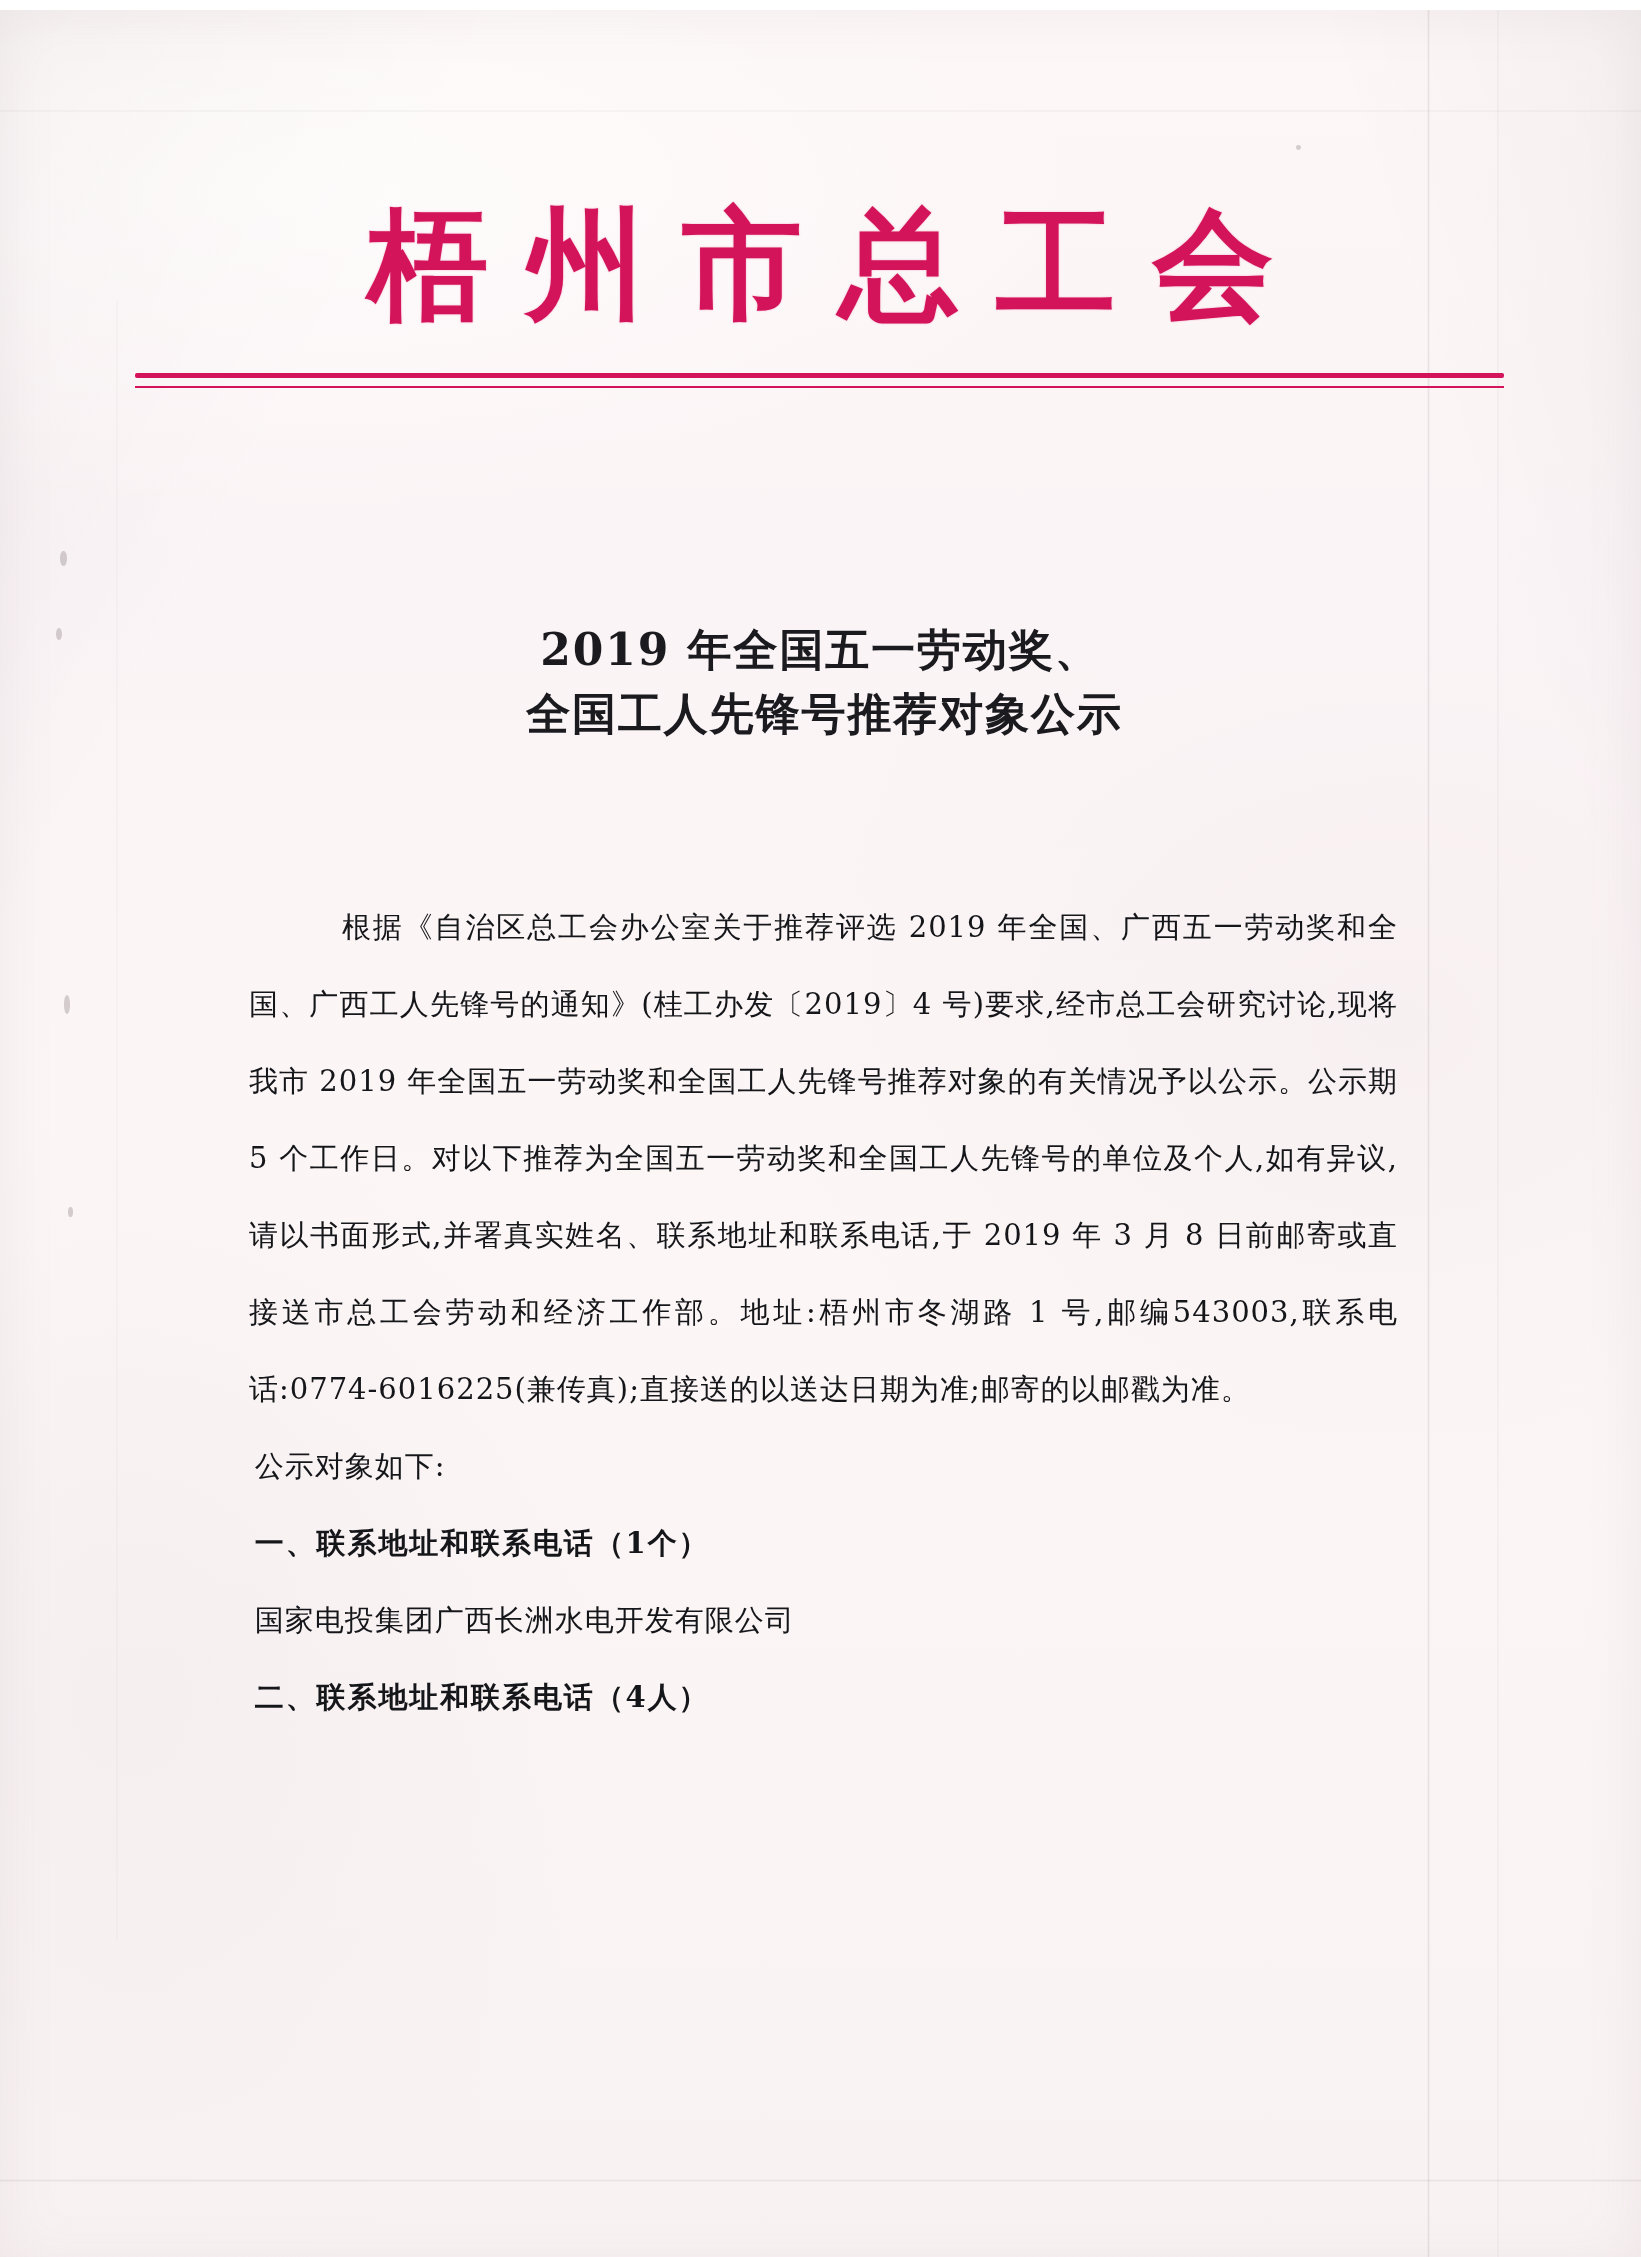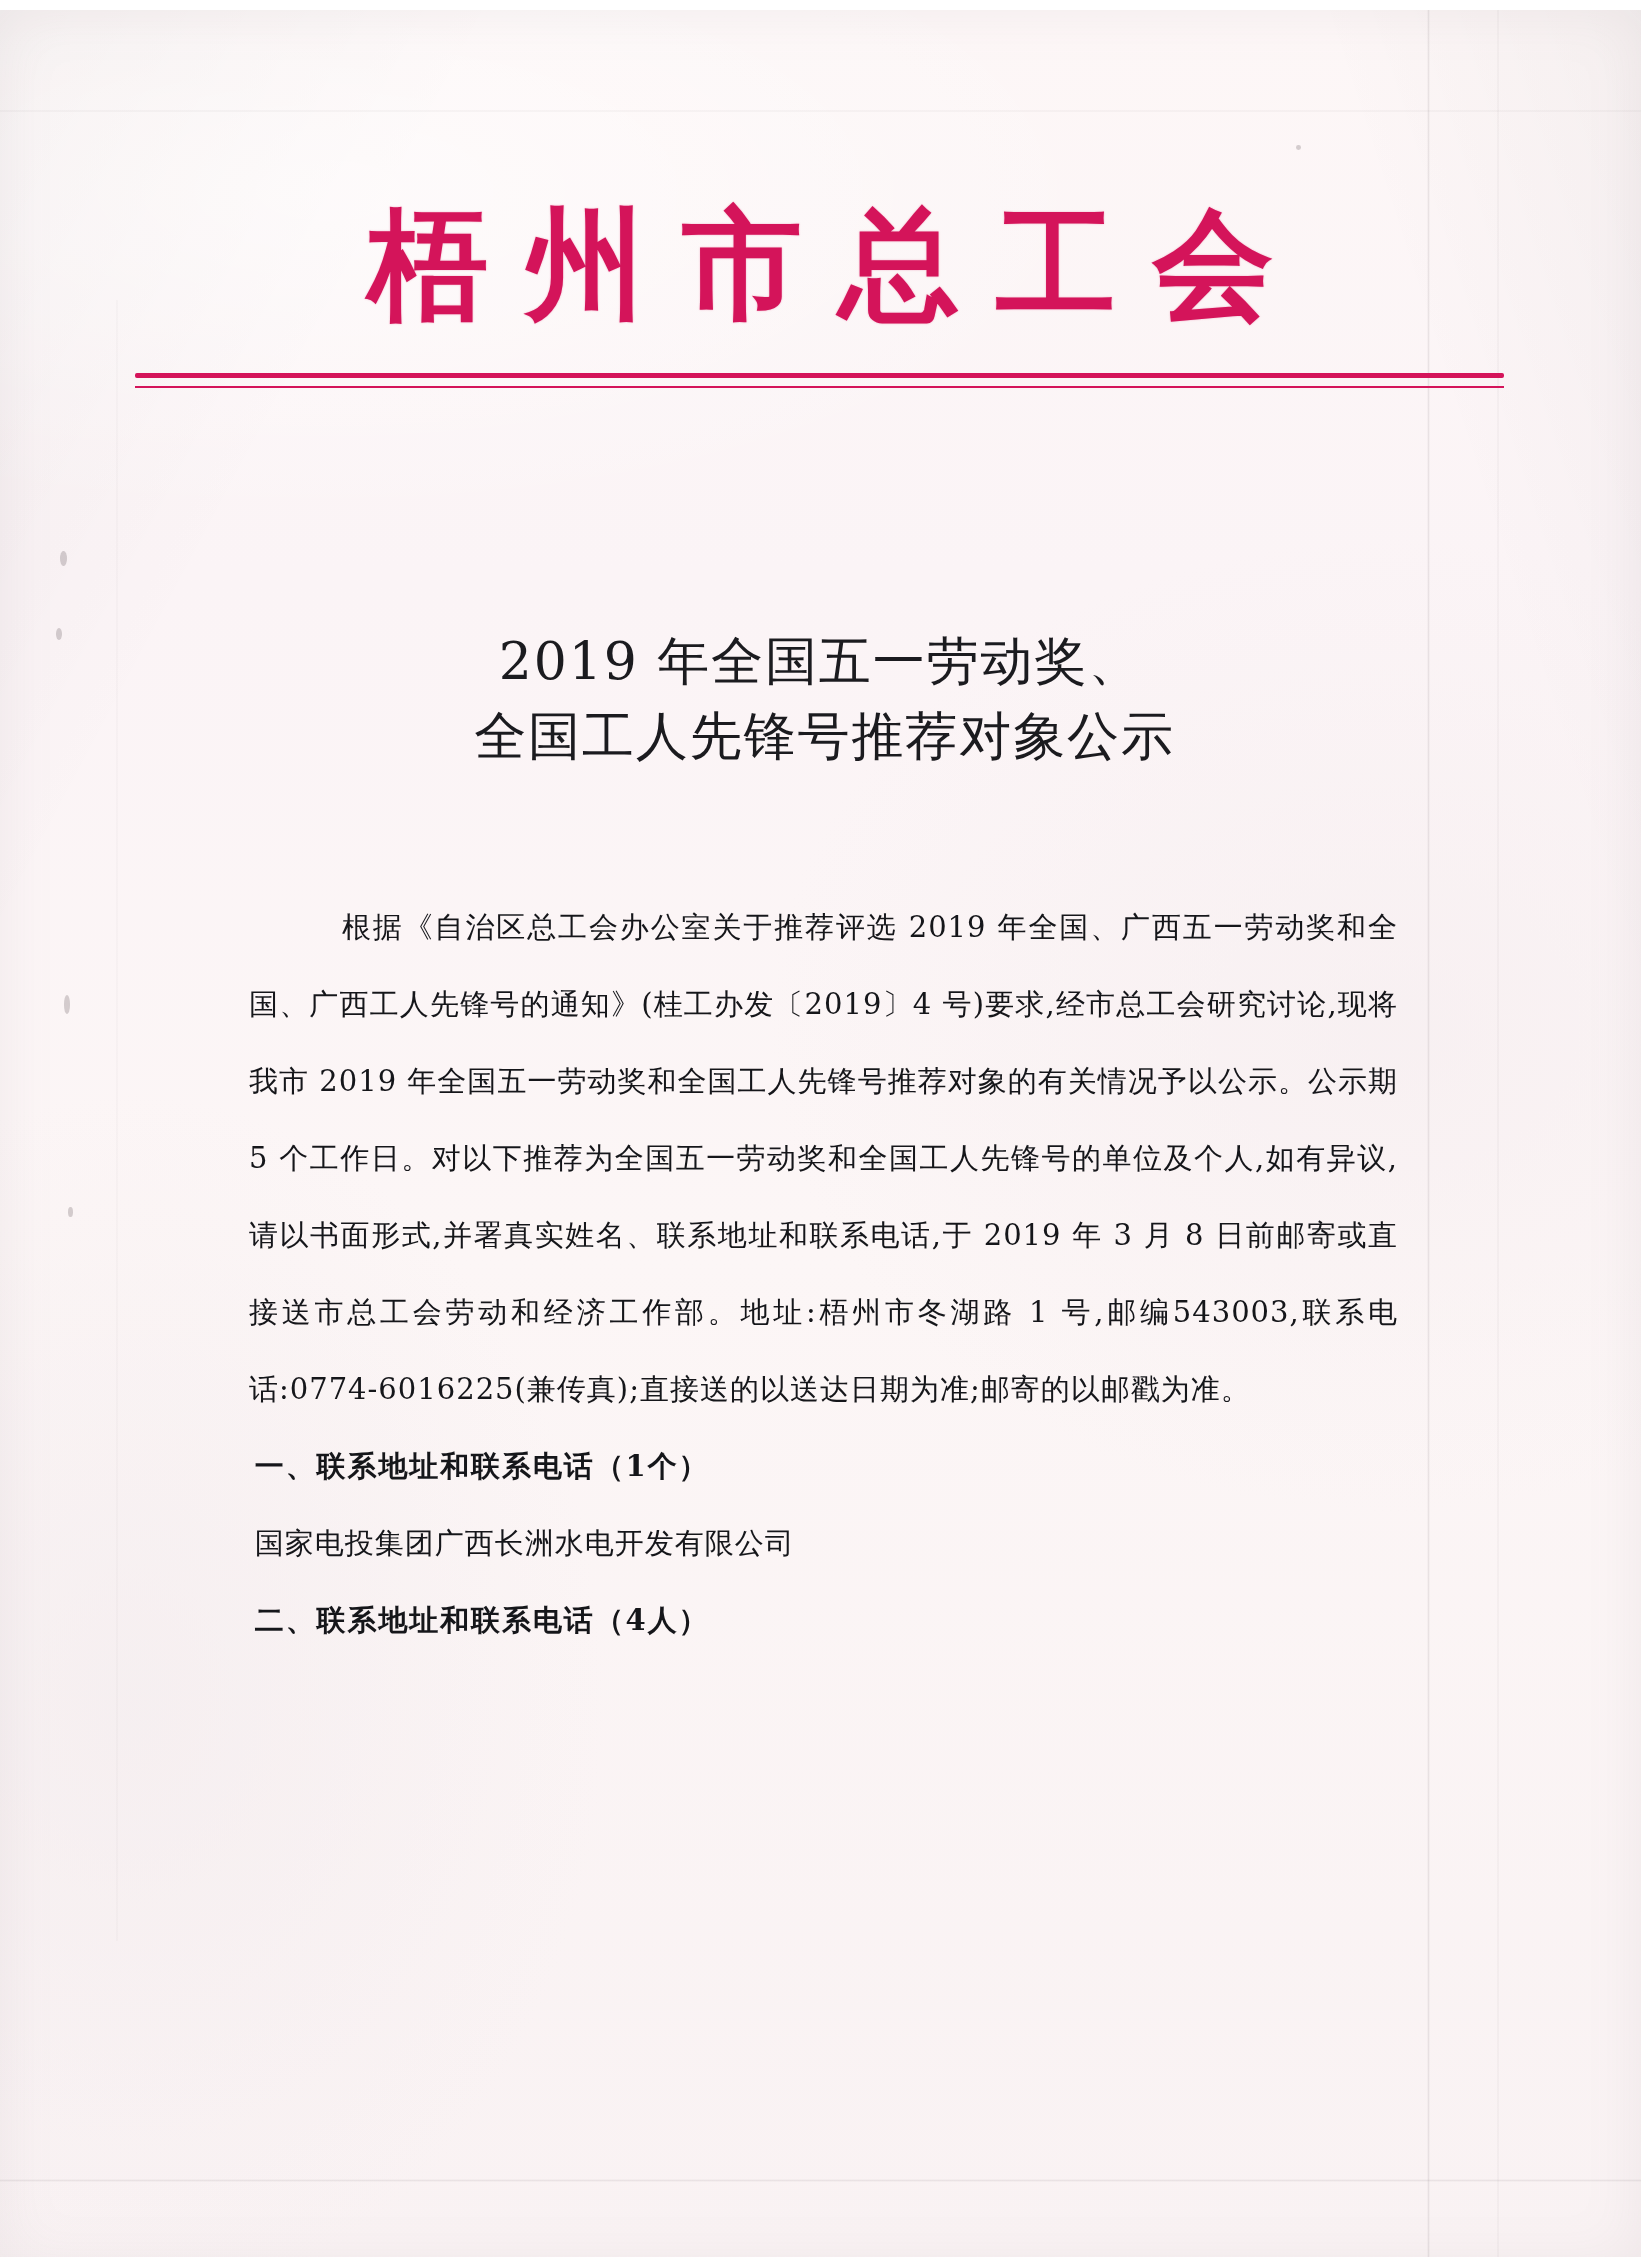--- a/index.html
+++ b/index.html
@@ -89,22 +89,22 @@
   }
 
   
   .doc-title {
     position: absolute;
     left: 0;
     top: 579px;
     width: 1641px;
     text-align: center;
     color: #1b1b1f;
-    font-size: 52px;
-    font-weight: 400;
+    font-size: 44px;
+    font-weight: 700;
     line-height: 1.45;
     letter-spacing: 1.9px;
   }
   .doc-title .line2 { display: block; padding-left: 8px; }
 
   .body-text {
     position: absolute;
     left: 249px;
     top: 879px;
     width: 1149px;
@@ -171,20 +171,21 @@
   </div>
 
   <h1 class="doc-title">
     <span class="line1">2019 年全国五一劳动奖、</span>
     <span class="line2">全国工人先锋号推荐对象公示</span>
   </h1>
 
   <div class="body-text">
     <p class="indent2">根据《自治区总工会办公室关于推荐评选 2019 年全国、广西五一劳动奖和全国、广西工人先锋号的通知》(桂工办发〔2019〕4 号)要求,经市总工会研究讨论,现将我市 2019 年全国五一劳动奖和全国工人先锋号推荐对象的有关情况予以公示。公示期 5 个工作日。对以下推荐为全国五一劳动奖和全国工人先锋号的单位及个人,如有异议,请以书面形式,并署真实姓名、联系地址和联系电话,于 2019 年 3 月 8 日前邮寄或直接送市总工会劳动和经济工作部。地址:梧州市冬湖路 1 号,邮编543003,联系电话:0774-6016225(兼传真);直接送的以送达日期为准;邮寄的以邮戳为准。</p>
 
+    <p class="list-intro">公示对象如下:</p>
 
     <p class="list-heading">一、联系地址和联系电话（1个）</p>
 
     <p class="list-entry">国家电投集团广西长洲水电开发有限公司</p>
 
     <p class="list-heading">二、联系地址和联系电话（4人）</p>
   </div>
 
   <div class="edge-shadow"></div>
 </div>

